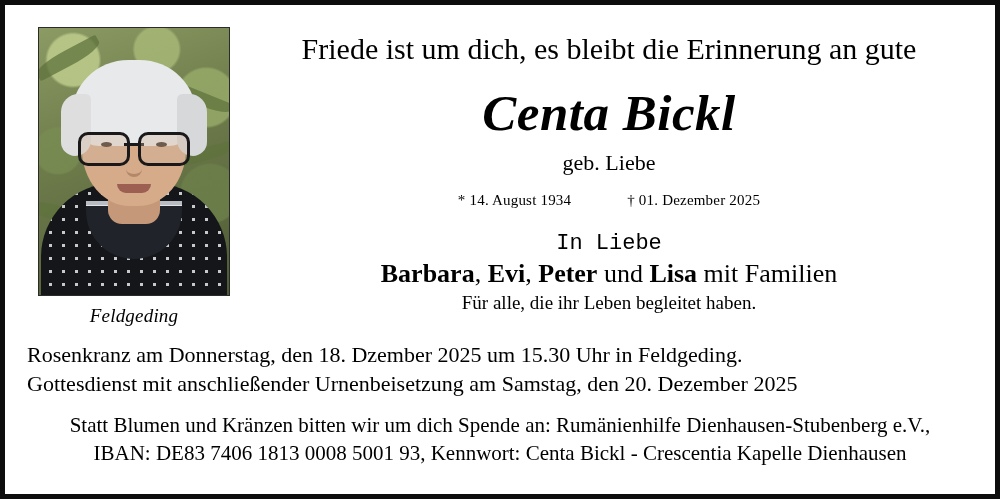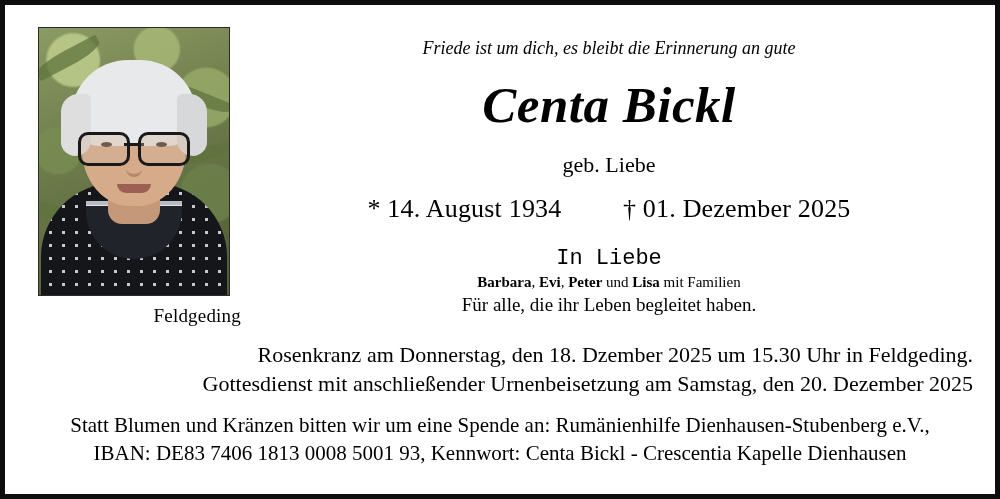--- a/index.html
+++ b/index.html
@@ -24,22 +24,23 @@
     padding: 16px 22px 10px 22px;
   }
   .top-area {
     display: flex;
     flex-direction: row;
     align-items: flex-start;
   }
   .photo-block {
     width: 214px;
     flex: 0 0 214px;
-    text-align: right;
+    text-align: center;
     padding-top: 6px;
+    font-style: italic;
   }
   .photo-frame {
     width: 190px;
     height: 267px;
     margin: 0 auto;
     border: 1px solid #2b2b2b;
     overflow: hidden;
     position: relative;
     background: #6d7a54;
   }
@@ -212,62 +213,61 @@
     margin-top: 9px;
     font-size: 19px;
     letter-spacing: 0.2px;
   }
   .text-block {
     flex: 1 1 auto;
     text-align: center;
     padding: 8px 10px 0 14px;
   }
   .motto {
-    font-style: italic;
-    font-size: 18px;
+    font-size: 30px;
     line-height: 1.32;
-    margin: 8px 0 0 0;
+    margin: 0 0 0 0;
   }
   .name {
     font-size: 51px;
     font-weight: bold;
     font-style: italic;
     letter-spacing: 0.5px;
-    margin: 18px 0 20px 0;
+    margin: 18px 0 10px 0;
     line-height: 1.05;
   }
   .maiden {
     font-size: 22px;
     margin: 4px 0 0 0;
   }
   .dates {
-    font-size: 26px;
+    font-size: 15px;
     margin: 16px 0 0 0;
     letter-spacing: 0.2px;
   }
   .dates .sep {
     display: inline-block;
     width: 48px;
   }
   .inliebe {
     font-size: 22px;
     margin: 22px 0 0 0;
     font-family: Liberation Mono, monospace;
   }
   .family {
-    font-size: 15px;
+    font-size: 26px;
     margin: 3px 0 0 0;
   }
   .family b { font-weight: bold; }
   .thanks {
     font-size: 19px;
     margin: 3px 0 0 0;
   }
   .services {
-    text-align: right;
+    text-align: left;
     font-size: 22px;
     line-height: 1.33;
     margin: 13px 0 0 0;
   }
   .donation {
     text-align: center;
     font-size: 21px;
     line-height: 1.35;
     margin: 12px 0 0 0;
   }
@@ -334,17 +334,17 @@
       <div class="thanks">Für alle, die ihr Leben begleitet haben.</div>
     </div>
   </div>
 
   <div class="services">
     <div>Rosenkranz am Donnerstag, den 18. Dzember 2025 um 15.30 Uhr in Feldgeding.</div>
     <div>Gottesdienst mit anschließender Urnenbeisetzung am Samstag, den 20. Dezember 2025</div>
   </div>
 
   <div class="donation">
-    <div>Statt Blumen und Kränzen bitten wir um eine Spende an: Rumänienhilfe Dienhausen-Stubenberg e.V.,</div>
+    <div>Statt Blumen und Kränzen bitten wir um dich Spende an: Rumänienhilfe Dienhausen-Stubenberg e.V.,</div>
     <div>IBAN: DE83 7406 1813 0008 5001 93, Kennwort: Centa Bickl - Crescentia Kapelle Dienhausen</div>
   </div>
 
 </div>
 
 </body></html>

